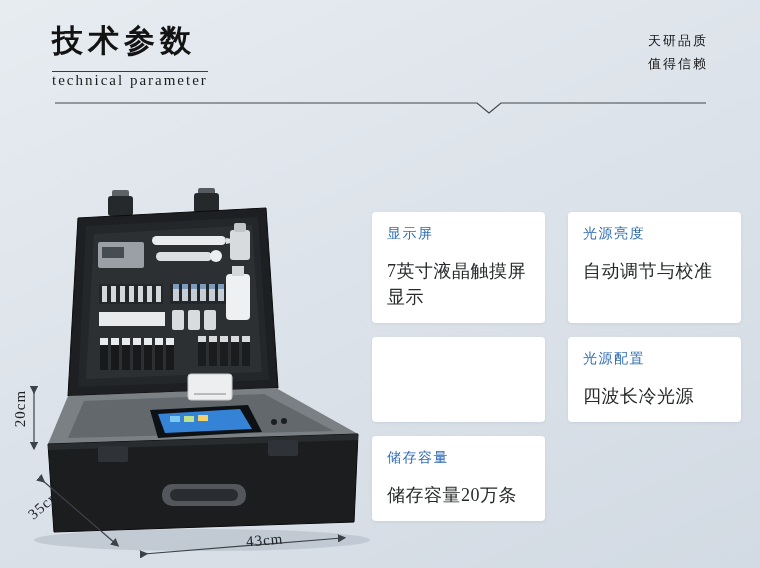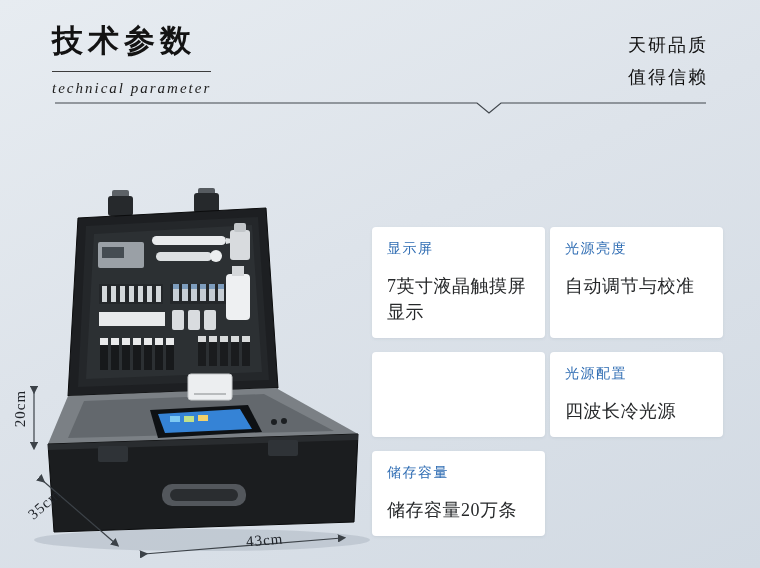--- a/index.html
+++ b/index.html
@@ -10,37 +10,37 @@
     position:relative; width:760px; height:568px; overflow:hidden;
     background:linear-gradient(155deg,#e7ecf1 0%,#dde3ea 45%,#d2dae3 100%);
   }
 
   
   .header { position:absolute; left:52px; top:20px; right:52px;
             display:flex; justify-content:space-between; align-items:flex-start; }
   .title-block { display:inline-block; }
   .page-title { font-size:31px; font-weight:700; letter-spacing:5px; color:#131313;
                 border-bottom:1px solid #3c3c3c; padding-bottom:9px; padding-right:8px; }
-  .page-subtitle { margin-top:8px; font-size:15px; letter-spacing:2px; color:#1d1d1d;font-style:italic; }
-  .brand { text-align:right; margin-top:10px; font-size:18px; line-height:1.75;
+  .page-subtitle { font-size:15px; letter-spacing:2px; color:#1d1d1d; }
+  .brand { text-align:right; margin-top:10px; font-size:13px; line-height:1.75;
            letter-spacing:2px; color:#121212; }
 
   
   .divider { position:absolute; left:0; top:99px; width:760px; height:18px; }
 
   
   .product-wrap { position:absolute; left:12px; top:188px; width:372px; height:376px; }
   .dim-label { position:absolute; font-size:15px; color:#20242a; letter-spacing:1px; }
   .dim-height { left:2px;  top:400px; transform:rotate(-90deg); }
   .dim-depth  { left:26px; top:496px; transform:rotate(-41deg); }
   .dim-width  { left:246px;top:532px; transform:rotate(-5deg); }
 
   
-  .spec-grid { position:absolute; left:372px; top:227px;
-               display:grid; grid-template-columns:173px 173px; gap:14px 5px; }
+  .spec-grid { position:absolute; left:372px; top:212px;
+               display:grid; grid-template-columns:173px 173px; gap:14px 23px; }
   .spec-card { background:#ffffff; border-radius:4px; padding:13px 15px; min-height:80px;
                box-shadow:0 1px 3px rgba(70,90,110,0.10); }
   .spec-label { color:#2e6cb3; font-size:14px; letter-spacing:1.5px; }
   .spec-value { color:#26282a; font-size:18px; margin-top:15px; line-height:1.45;
                 letter-spacing:0.5px; }
 </style>
 </head>
 <body>
 
 <div class="page">

